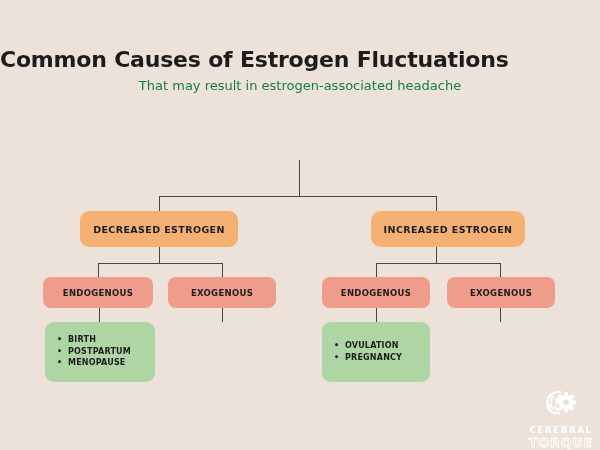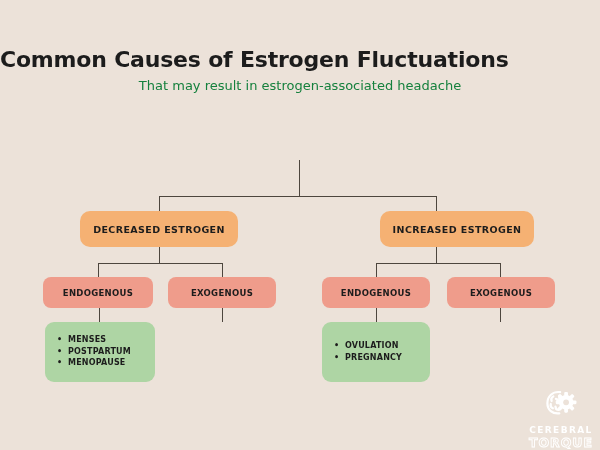--- a/index.html
+++ b/index.html
@@ -17,22 +17,22 @@
   .subtitle{position:absolute;top:78px;left:0;right:0;text-align:center;
     font-size:13px;color:#15803d;}
 
   .node{position:absolute;display:flex;align-items:center;justify-content:center;
     text-align:center;font-weight:bold;color:var(--text);}
   .node-root{left:213px;top:120px;width:172px;height:40px;background:var(--root-box);
     border-radius:10px;font-size:10px;letter-spacing:0.3px;}
   .node-root .lbl{width:110px;line-height:1.35;}
   .node-l2{top:211px;width:158px;height:36px;background:var(--branch-box);
     border-radius:10px;font-size:9.5px;letter-spacing:0.4px;}
-  .node-decreased{left:80px;}
-  .node-increased{left:380px;width:154px;}
+  .node-decreased{left:80px;border-radius:9px;}
+  .node-increased{left:371px;width:154px;}
   .node-l3{top:277px;height:31px;background:var(--type-box);
     border-radius:8px;font-size:8.5px;letter-spacing:0.3px;}
   .node-endo-l{left:43px;width:110px;}
   .node-exo-l{left:168px;width:108px;}
   .node-endo-r{left:322px;width:108px;}
   .node-exo-r{left:447px;width:108px;}
 
   .leaf{position:absolute;top:322px;height:60px;background:var(--leaf-box);
     border-radius:9px;display:flex;align-items:center;}
   .leaf-1{left:45px;width:110px;}
@@ -99,21 +99,21 @@
     <span>EXOGENOUS</span>
   </div>
 
   <div class="line v" style="left:99px;top:308px;height:14px;"></div>
   <div class="line v" style="left:222px;top:308px;height:14px;"></div>
   <div class="line v" style="left:376px;top:308px;height:14px;"></div>
   <div class="line v" style="left:500px;top:308px;height:14px;"></div>
 
   <div class="leaf leaf-1">
     <ul>
-        <li>MENSES</li>
+        <li>BIRTH</li>
         <li>POSTPARTUM</li>
         <li>MENOPAUSE</li>
       </ul>
   </div>
   <div class="leaf leaf-3">
     <ul>
         <li>OVULATION</li>
         <li>PREGNANCY</li>
       </ul>
   </div>

